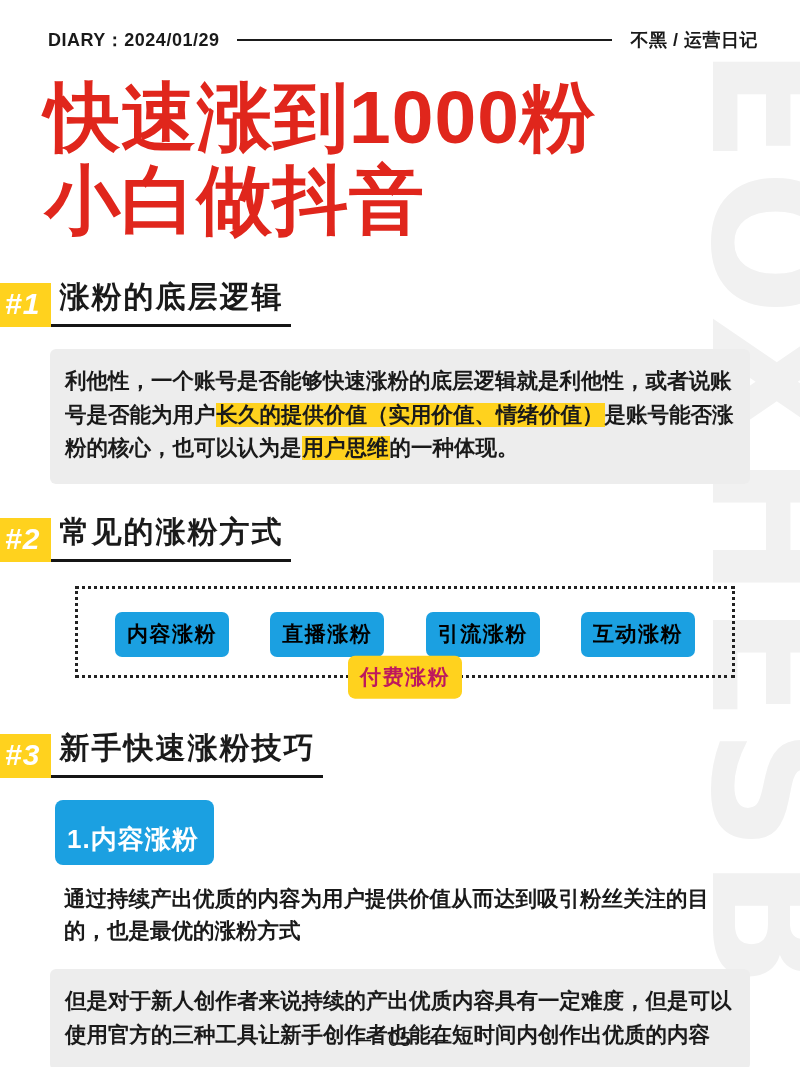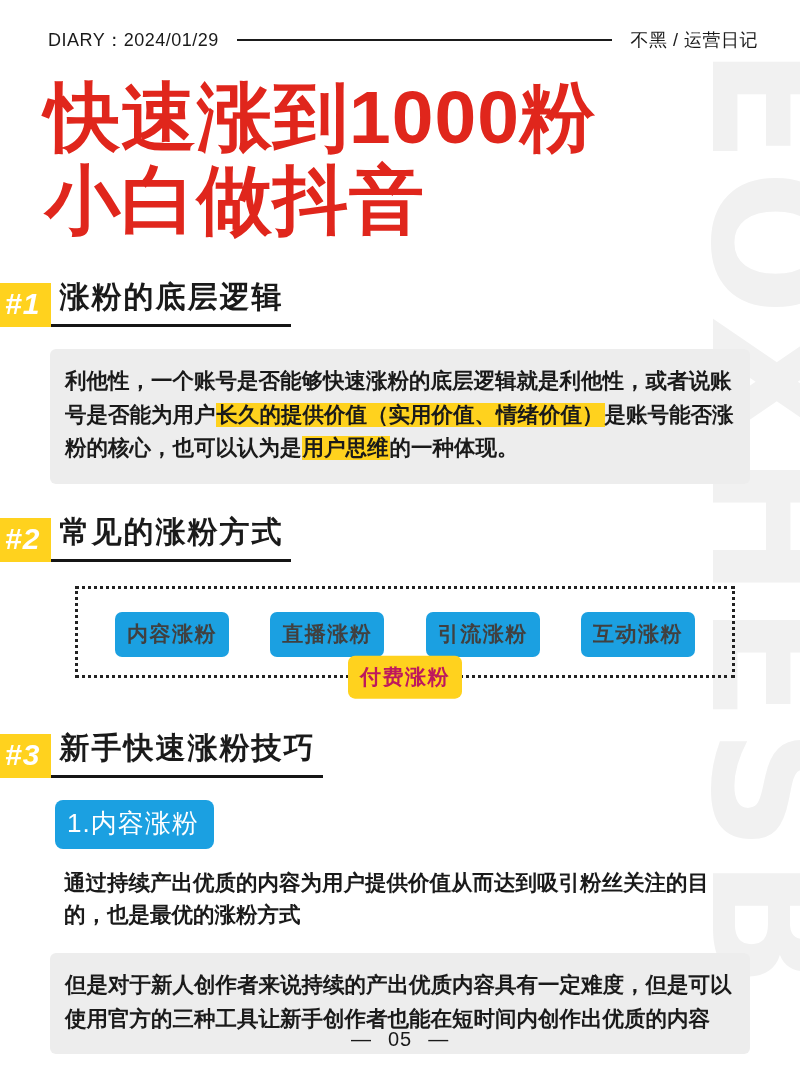--- a/index.html
+++ b/index.html
@@ -16,21 +16,21 @@
   .watermark{
     position:absolute; top:46px; right:-58px; z-index:0;
     writing-mode:vertical-rl; font-size:172px; line-height:1;
     font-weight:900; color:var(--watermark); letter-spacing:6px;
     font-family:"DejaVu Sans",sans-serif; user-select:none;
   }
   .content{position:relative; z-index:1;}
   
   .header{
     display:flex; align-items:center;
-    padding:28px 42px 0 48px; font-size:18px; font-weight:400;
+    padding:28px 42px 0 48px; font-size:18px; font-weight:700;
     letter-spacing:.5px;
   }
   .header .rule{flex:1; border-top:2px solid #1b1b1b; margin:0 18px; height:0;}
   
   .title{
     margin:24px 0 0 45px; color:var(--red);
     font-size:75px; line-height:1.1; font-weight:900; letter-spacing:1px;
   }
   .title div{white-space:nowrap;}
   
@@ -51,33 +51,33 @@
     font-weight:600;
   }
   mark{background:var(--yellow); color:inherit; padding:0 1px;}
   
   .dotted{
     margin:24px 65px 0 75px; border:3px dotted #222;
     position:relative; height:92px;
   }
   .methods{display:flex; justify-content:space-between; padding:23px 37px 0;}
   .tag-blue{
-    background:var(--blue); color:#404040; font-size:21px; font-weight:800;
+    background:var(--blue); color:#000000; font-size:21px; font-weight:800;
     padding:8px 12px 9px; border-radius:7px; letter-spacing:1.5px;
   }
   .tag-yellow{
     position:absolute; bottom:0; left:50%; transform:translate(-50%,55%);
     background:var(--yellow); color:#be185d; font-size:21px; font-weight:800;
     padding:7px 12px 8px; border-radius:7px; letter-spacing:1.5px;
   }
   
   .subhead-blue{
     display:inline-block; margin:22px 0 0 55px;
-    background:var(--blue); color:#fff; font-size:26px; font-weight:400;
-    padding:6px 15px 8px 12px; border-radius:8px; letter-spacing:1px;
+    background:var(--blue); color:#fff; font-size:26px; font-weight:700;
+    padding:22px 15px 8px 12px; border-radius:8px; letter-spacing:1px;
   }
   .para{
     margin:18px 52px 0 64px; font-size:21.5px; line-height:1.5; font-weight:600;
   }
   
   .footer{
     position:absolute; bottom:16px; left:0; right:0; z-index:1;
     display:flex; justify-content:center; align-items:center; gap:16px;
     font-size:20px; font-weight:500; letter-spacing:1px;
   }

